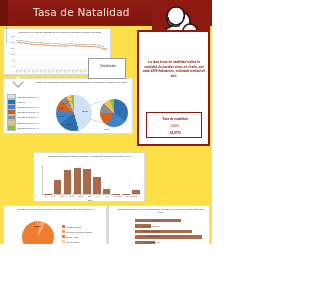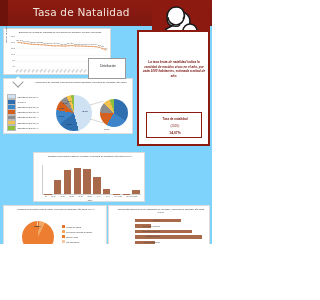--- a/index.html
+++ b/index.html
@@ -3,21 +3,21 @@
 <meta charset="utf-8">
 <style>
   html,body{margin:0;padding:0;}
   body{
     width:212px;height:300px;
     background:#ffffff;
     font-family:"Liberation Sans", sans-serif;
     overflow:hidden;
     position:relative;
   }
-  .poster{position:relative;width:212px;height:244px;background:#7dd3fc;overflow:hidden;}
+  .poster{position:relative;width:212px;height:244px;background:#fde047;overflow:hidden;}
 
   
   .header{
     position:absolute;left:0;top:0;width:212px;height:26px;
     background:#8c1a11;
   }
   .header-band{
     position:absolute;left:0;top:0;width:212px;height:26px;
     background:linear-gradient(180deg,#8d1b12 0%,#7e1710 100%);
   }

